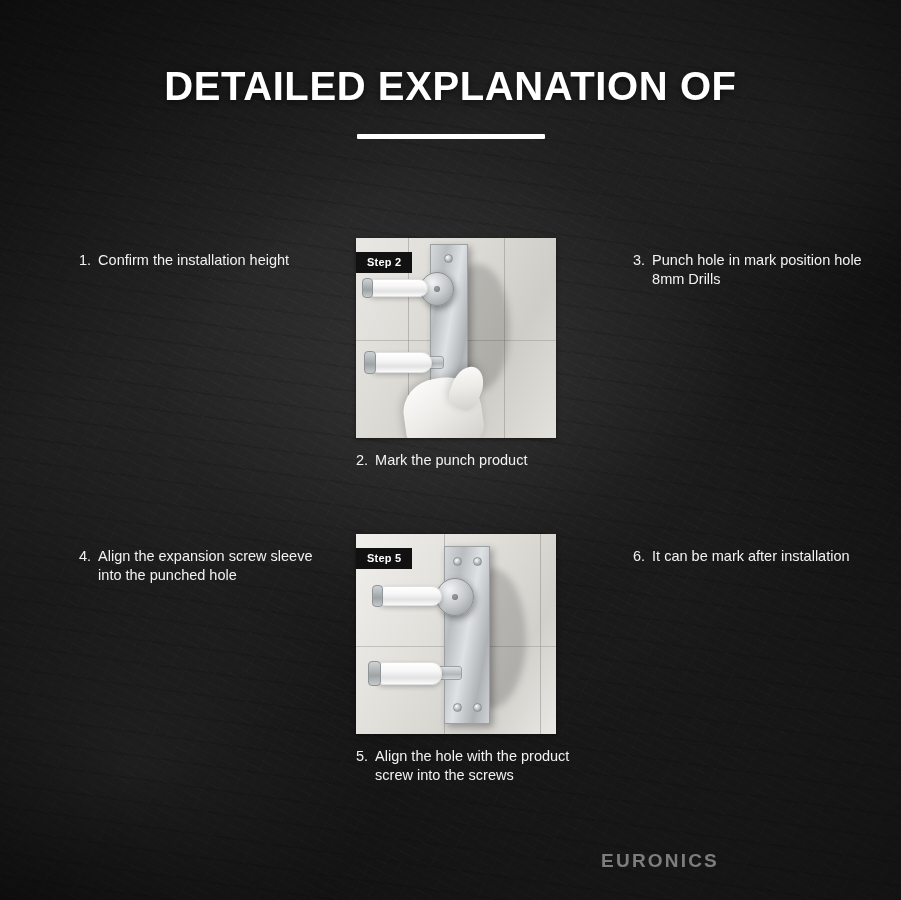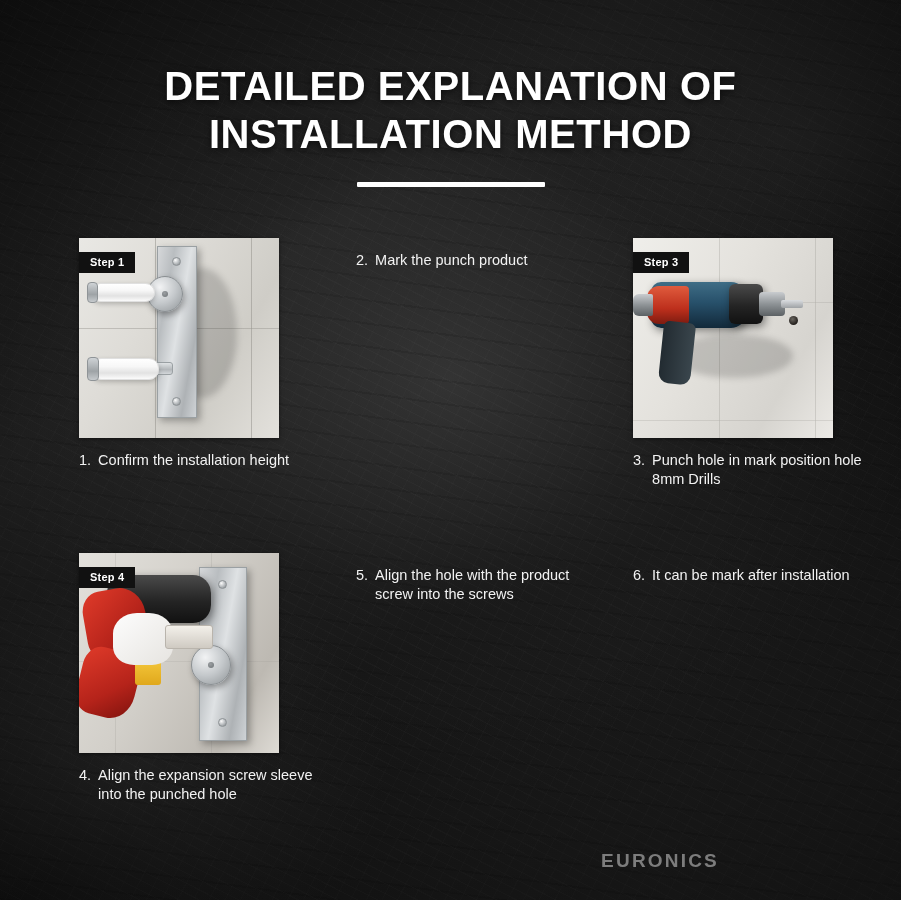--- a/index.html
+++ b/index.html
@@ -279,113 +279,96 @@
 </style>
 </head>
 <body>
 
 <div class="page">
   <div class="content">
 
     <div class="title-block">
       <div class="title">
         <span>DETAILED EXPLANATION OF</span><br>
-        <span>INSTALLATION METHOD</span>
       </div>
       <div class="title-rule"></div>
     </div>
 
     <div class="grid">
+
+      <div class="cell">
+        <div class="caption">
+          <span class="num">1.</span>
+          <span class="txt">Confirm the installation height</span>
+        </div>
+      </div>
 
       <div class="cell">
         <div class="photo">
           <div class="wall"></div>
-          <div class="tilelines"></div>
-          <div class="shadow-soft" style="left:88px; top:30px; width:70px; height:130px;"></div>
-
-          <div class="plate" style="left:78px; top:8px; width:38px; height:170px;">
-            <div class="screw" style="left:14px; top:10px;"></div>
-            <div class="screw" style="left:14px; top:150px;"></div>
+          <div class="tilelines" style="background-position:-44px -16px;"></div>
+          <div class="shadow-soft" style="left:88px; top:26px; width:66px; height:128px;"></div>
+          <div class="plate" style="left:74px; top:6px; width:36px; height:166px;">
+            <div class="screw" style="left:13px; top:9px;"></div>
+            <div class="screw" style="left:13px; top:147px;"></div>
           </div>
-
-          <div class="knob" style="left:68px; top:38px; width:34px; height:34px;">
+          <div class="knob" style="left:64px; top:34px; width:32px; height:32px;">
               <div class="dot"></div>
             </div>
-
-          <div class="bar" style="left:12px; top:45px; width:62px; height:17px;"></div>
-          <div class="bar-end" style="left:8px; top:44px; width:9px; height:19px;"></div>
-
-          <div class="arm" style="left:66px; top:124px; width:26px; height:11px; border-radius:3px;"></div>
-          <div class="bar" style="left:12px; top:120px; width:66px; height:20px;"></div>
-          <div class="bar-end" style="left:8px; top:119px; width:10px; height:22px;"></div>
-          <div class="step-badge">Step 1</div>
-        </div>
-        <div class="caption">
-          <span class="num">1.</span>
-          <span class="txt">Confirm the installation height</span>
-        </div>
-      </div>
-
-      <div class="cell">
+          <div class="bar" style="left:10px; top:41px; width:60px; height:16px;"></div>
+          <div class="bar-end" style="left:6px; top:40px; width:9px; height:18px;"></div>
+          <div class="arm" style="left:62px; top:118px; width:24px; height:11px; border-radius:3px;"></div>
+          <div class="bar" style="left:12px; top:114px; width:62px; height:19px;"></div>
+          <div class="bar-end" style="left:8px; top:113px; width:10px; height:21px;"></div>
+
+          <div class="glove" style="left:48px; top:140px; width:78px; height:72px; transform:rotate(-8deg);"></div>
+          <div class="glove" style="left:96px; top:128px; width:30px; height:44px; border-radius:50% 50% 35% 35%; transform:rotate(22deg);"></div>
+          <div class="step-badge">Step 2</div>
+        </div>
         <div class="caption">
           <span class="num">2.</span>
           <span class="txt">Mark the punch product</span>
         </div>
       </div>
 
       <div class="cell">
-        <div class="photo">
-          <div class="wall" style="background:linear-gradient(120deg,#efeeea 0%,#e4e2dd 40%,#d6d4cf 75%,#eceae6 100%);"></div>
-          <div class="tilelines" style="background-position:-10px -54px; opacity:0.55;"></div>
-          <div class="hole" style="left:156px; top:78px;"></div>
-          <div class="shadow-soft" style="left:40px; top:96px; width:120px; height:44px;"></div>
-
-          <div class="drill-body" style="left:18px; top:44px; width:96px; height:46px;"></div>
-          <div class="drill-red" style="left:14px; top:48px; width:42px; height:38px; border-radius:12px 4px 4px 12px;"></div>
-          <div class="drill-grip" style="left:28px; top:84px; width:32px; height:62px; border-radius:6px 6px 10px 10px; transform:rotate(6deg);"></div>
-          <div class="drill-black" style="left:96px; top:46px; width:34px; height:40px; border-radius:6px;"></div>
-          <div class="drill-chuck" style="left:126px; top:54px; width:26px; height:24px;"></div>
-          <div class="drill-bit" style="left:148px; top:62px; width:22px; height:8px;"></div>
-          <div class="drill-chuck" style="left:0px; top:56px; width:20px; height:22px; border-radius:6px 2px 2px 6px;"></div>
-          <div class="step-badge">Step 3</div>
-        </div>
         <div class="caption">
           <span class="num">3.</span>
           <span class="txt">Punch hole in mark position hole 8mm Drills</span>
         </div>
       </div>
 
       <div class="cell row2">
+        <div class="caption">
+          <span class="num">4.</span>
+          <span class="txt">Align the expansion screw sleeve into the punched hole</span>
+        </div>
+      </div>
+
+      <div class="cell row2">
         <div class="photo">
-          <div class="wall" style="background:linear-gradient(120deg,#e3e1dc 0%,#d2cfc9 45%,#bdb9b2 80%,#dedbd5 100%);"></div>
-          <div class="tilelines" style="background-position:-60px -10px; opacity:0.4;"></div>
-
-          <div class="plate" style="left:120px; top:14px; width:46px; height:172px;">
-            <div class="screw" style="left:18px; top:12px;"></div>
-            <div class="screw" style="left:18px; top:150px;"></div>
+          <div class="wall" style="background:linear-gradient(120deg,#f0efec 0%,#e2e0db 40%,#d2d0cb 75%,#eae8e4 100%);"></div>
+          <div class="tilelines" style="background-position:-8px -6px;"></div>
+          <div class="shadow-soft" style="left:100px; top:34px; width:70px; height:140px;"></div>
+          <div class="plate" style="left:88px; top:12px; width:44px; height:176px;">
+            <div class="screw" style="left:8px; top:10px;"></div>
+            <div class="screw" style="left:28px; top:10px;"></div>
+            <div class="screw" style="left:8px; top:156px;"></div>
+            <div class="screw" style="left:28px; top:156px;"></div>
           </div>
-          <div class="knob" style="left:112px; top:92px; width:38px; height:38px;">
+          <div class="knob" style="left:80px; top:44px; width:36px; height:36px;">
               <div class="dot"></div>
             </div>
-
-          <div class="drill-black" style="left:28px; top:22px; width:104px; height:48px; border-radius:18px;"></div>
-          <div class="hand-red" style="left:6px; top:36px; width:62px; height:70px; transform:rotate(-10deg);"></div>
-          <div class="hand-red" style="left:0px; top:96px; width:58px; height:68px; transform:rotate(14deg);"></div>
-          <div class="drill-yellow" style="left:56px; top:92px; width:26px; height:40px;"></div>
-          <div class="hand-white" style="left:34px; top:60px; width:60px; height:52px;"></div>
-          <div class="sleeve" style="left:86px; top:72px; width:46px; height:22px;"></div>
-          <div class="step-badge">Step 4</div>
-        </div>
-        <div class="caption">
-          <span class="num">4.</span>
-          <span class="txt">Align the expansion screw sleeve into the punched hole</span>
-        </div>
-      </div>
-
-      <div class="cell row2">
+          <div class="bar" style="left:20px; top:52px; width:64px; height:18px;"></div>
+          <div class="bar-end" style="left:16px; top:51px; width:9px; height:20px;"></div>
+          <div class="arm" style="left:78px; top:132px; width:26px; height:12px; border-radius:3px;"></div>
+          <div class="bar" style="left:18px; top:128px; width:66px; height:21px;"></div>
+          <div class="bar-end" style="left:12px; top:127px; width:11px; height:23px;"></div>
+          <div class="step-badge">Step 5</div>
+        </div>
         <div class="caption">
           <span class="num">5.</span>
           <span class="txt">Align the hole with the product screw into the screws</span>
         </div>
       </div>
 
       <div class="cell row2">
         <div class="caption">
           <span class="num">6.</span>
           <span class="txt">It can be mark after installation</span>

